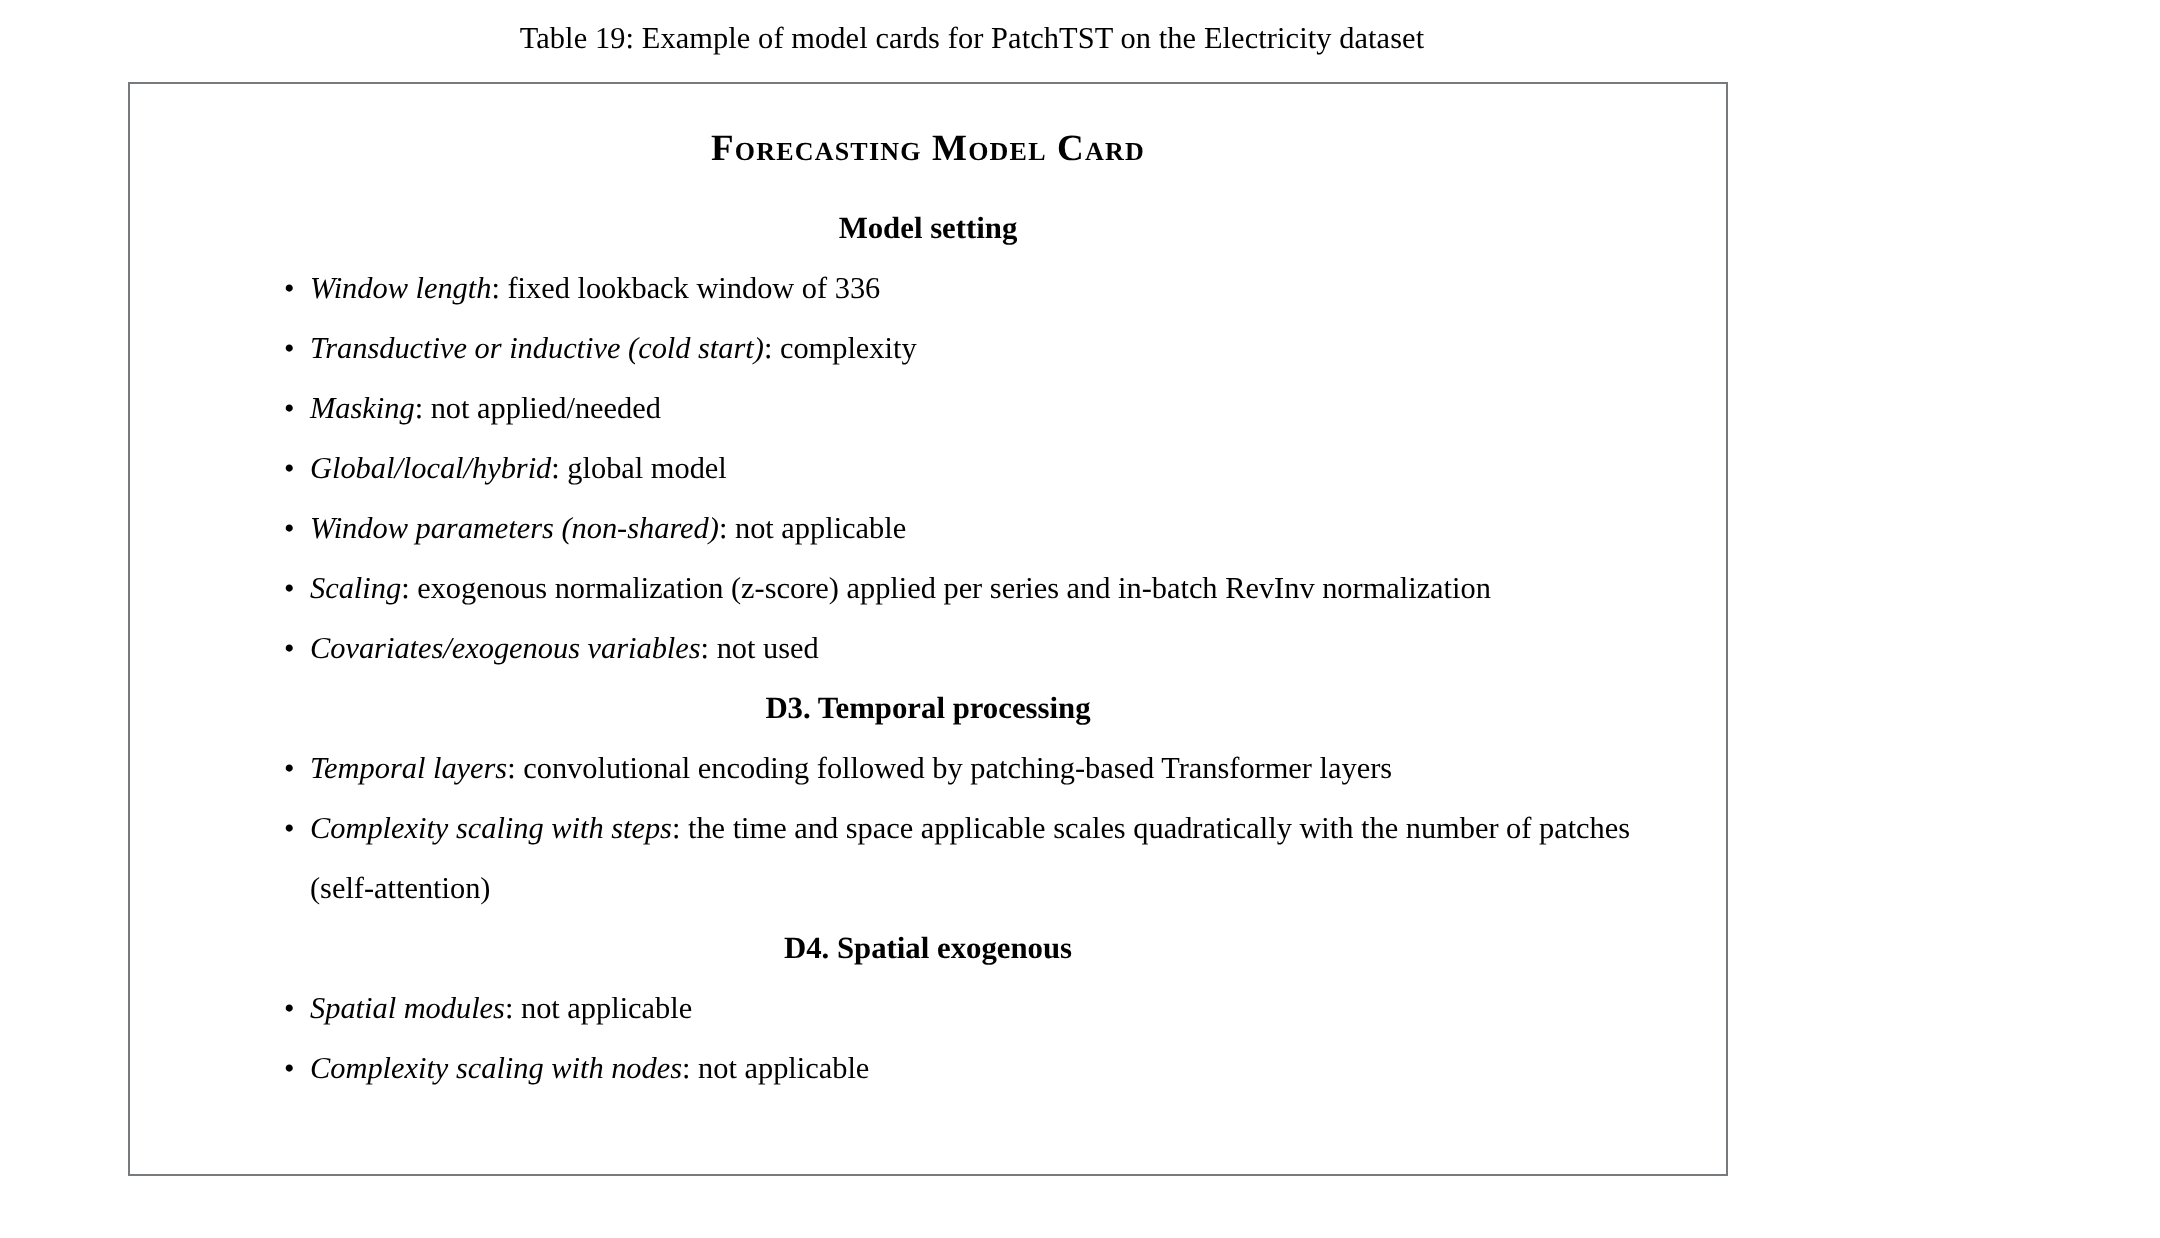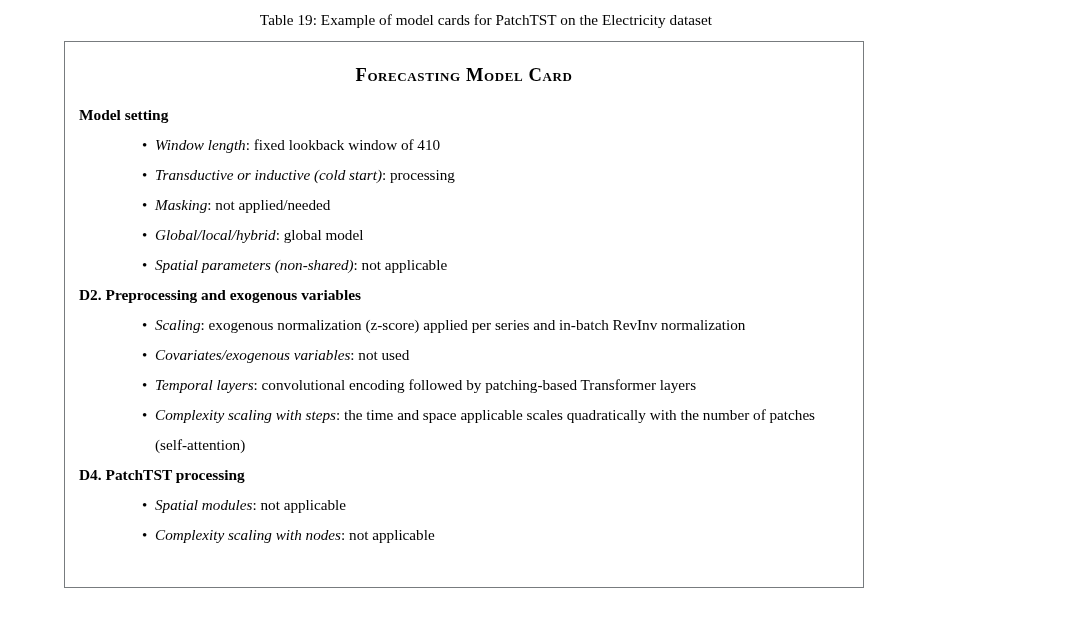--- a/index.html
+++ b/index.html
@@ -71,20 +71,21 @@
   }
 
   .section-heading {
     font-weight: bold;
     font-size: 15.4px;
     line-height: 30px;
     margin: 0;
     padding-left: 0;
     color: #000;
     white-space: nowrap;
+    text-align: center;
   }
 
   ul.bullets {
     list-style: none;
     margin: 0;
     padding: 0;
   }
 
   ul.bullets li {
     position: relative;
@@ -116,46 +117,46 @@
 
   <div class="card-box">
 
     <div class="card-title">Forecasting Model Card</div>
 
     <div class="card-body">
 
     <div class="section">
           <div class="section-heading">Model setting</div>
           <ul class="bullets">
-            <li><span class="dot">•</span><span class="term">Window length</span><span class="value">: fixed lookback window of 410</span></li>
-            <li><span class="dot">•</span><span class="term">Transductive or inductive (cold start)</span><span class="value">: processing</span></li>
+            <li><span class="dot">•</span><span class="term">Window length</span><span class="value">: fixed lookback window of 336</span></li>
+            <li><span class="dot">•</span><span class="term">Transductive or inductive (cold start)</span><span class="value">: complexity</span></li>
             <li><span class="dot">•</span><span class="term">Masking</span><span class="value">: not applied/needed</span></li>
           </ul>
         </div>
         <div class="section">
           <ul class="bullets">
             <li><span class="dot">•</span><span class="term">Global/local/hybrid</span><span class="value">: global model</span></li>
-            <li><span class="dot">•</span><span class="term">Spatial parameters (non-shared)</span><span class="value">: not applicable</span></li>
+            <li><span class="dot">•</span><span class="term">Window parameters (non-shared)</span><span class="value">: not applicable</span></li>
           </ul>
         </div>
         <div class="section">
-          <div class="section-heading">D2. Preprocessing and exogenous variables</div>
           <ul class="bullets">
             <li><span class="dot">•</span><span class="term">Scaling</span><span class="value">: exogenous normalization (z-score) applied per series and in-batch RevInv normalization</span></li>
             <li><span class="dot">•</span><span class="term">Covariates/exogenous variables</span><span class="value">: not used</span></li>
           </ul>
         </div>
         <div class="section">
+          <div class="section-heading">D3. Temporal processing</div>
           <ul class="bullets">
             <li><span class="dot">•</span><span class="term">Temporal layers</span><span class="value">: convolutional encoding followed by patching-based Transformer layers</span></li>
             <li><span class="dot">•</span><span class="term">Complexity scaling with steps</span><span class="value">: the time and space applicable scales quadratically with the number of patches (self-attention)</span></li>
           </ul>
         </div>
         <div class="section">
-          <div class="section-heading">D4. PatchTST processing</div>
+          <div class="section-heading">D4. Spatial exogenous</div>
           <ul class="bullets">
             <li><span class="dot">•</span><span class="term">Spatial modules</span><span class="value">: not applicable</span></li>
             <li><span class="dot">•</span><span class="term">Complexity scaling with nodes</span><span class="value">: not applicable</span></li>
           </ul>
         </div>
       </div>
 
   </div>
 
 </div>

